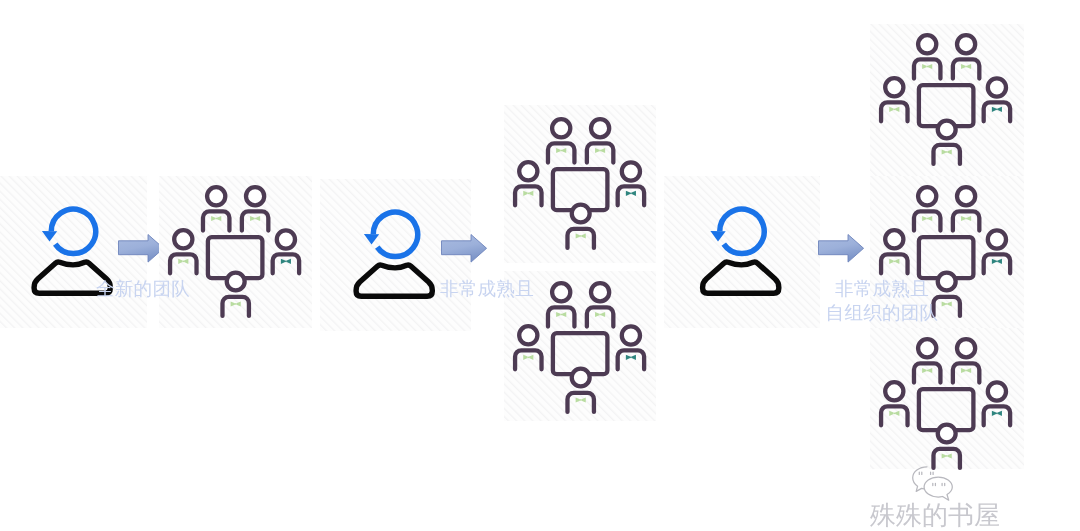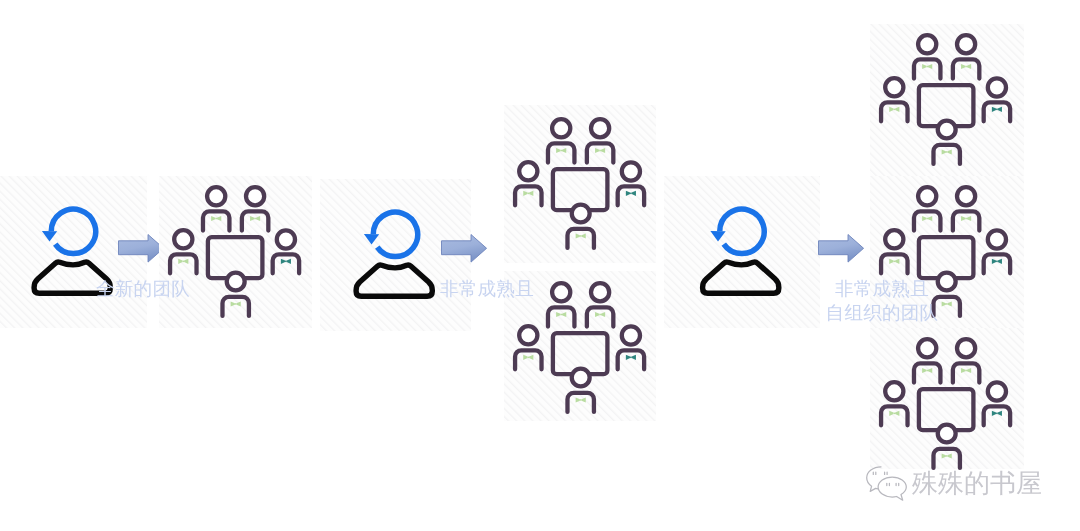--- a/index.html
+++ b/index.html
@@ -4,21 +4,21 @@
 <title>Team Maturity Diagram</title>
 <style>
   html,body{margin:0;padding:0;}
   body{width:1080px;height:531px;background:#ffffff;overflow:hidden;
        font-family:"Liberation Sans",sans-serif;position:relative;}
   .stage{position:absolute;left:0;top:0;width:1080px;height:531px;background:#fff;}
   .cell{position:absolute;}
   svg{display:block;overflow:visible;}
   .label{position:absolute;white-space:pre-line;line-height:1.28;font-weight:400;
          letter-spacing:0.2px;color:#c8d4f0;font-size:18.6px;}
-  .wm{position:absolute;display:flex;align-items:center;}
+  .wm{position:absolute;display:flex;align-items:center;flex-direction:column;}
   .wm-text{font-size:26px;color:#c8c8ce;letter-spacing:0px;line-height:1;
            font-family:"Liberation Serif",serif;margin-left:4px;position:relative;top:-3px;}
 </style>
 </head>
 <body>
 
 <div class="stage">
 
 <svg width="0" height="0" style="position:absolute;left:0;top:0">
  <defs>

